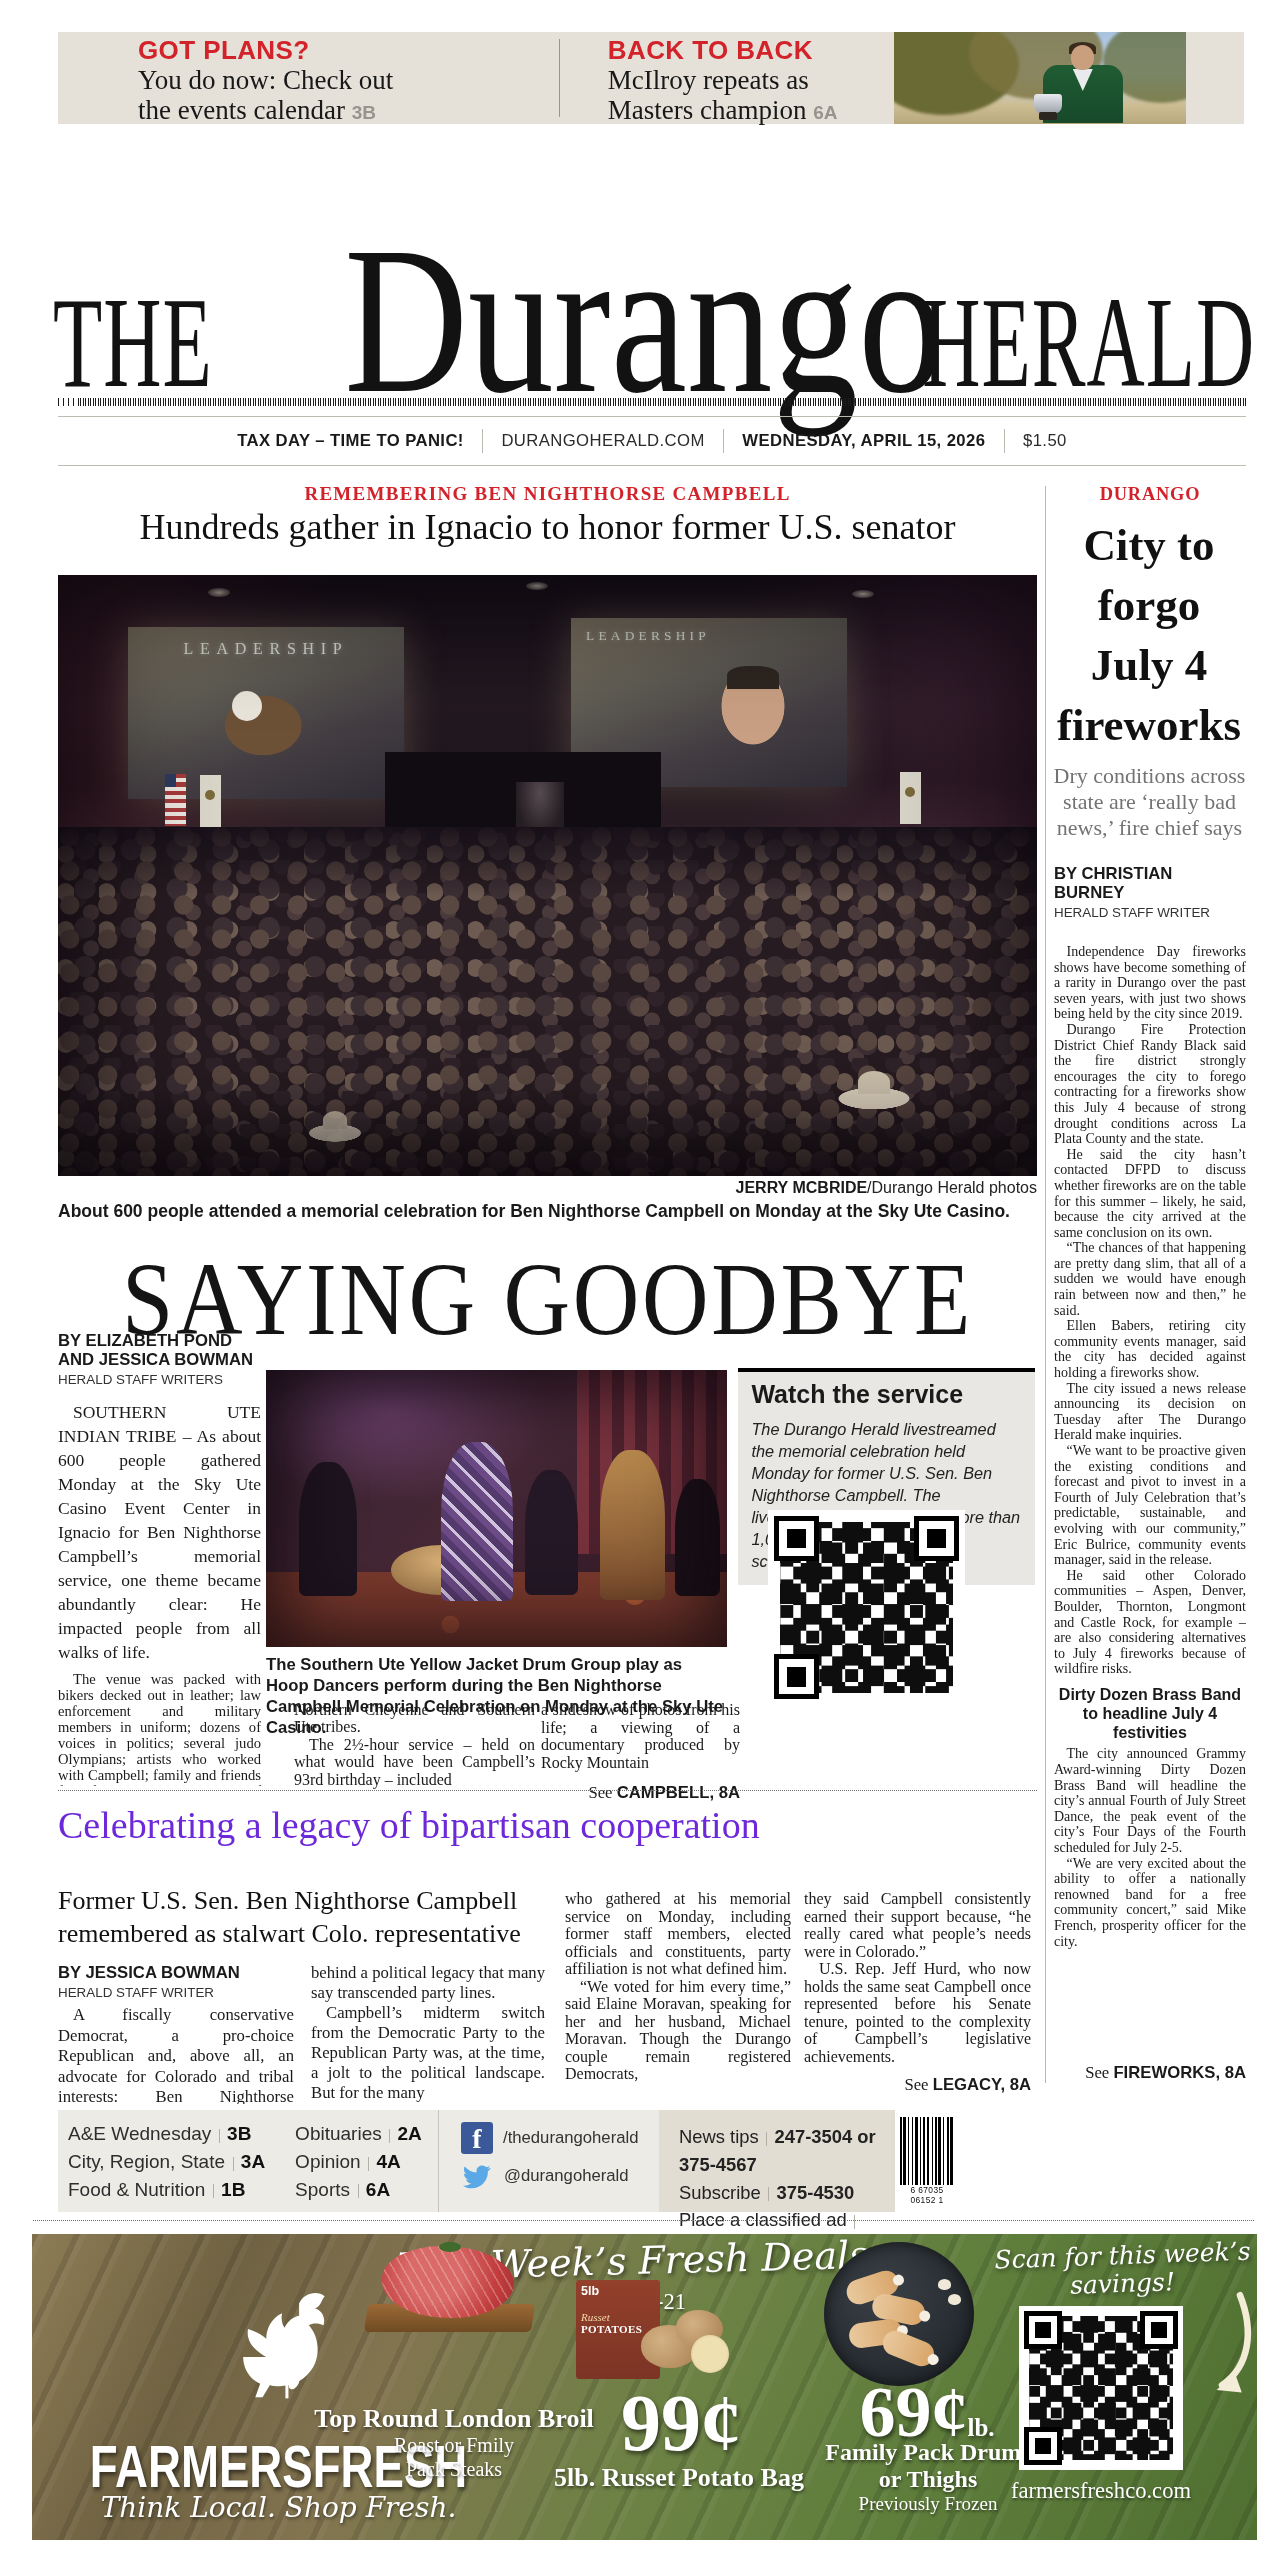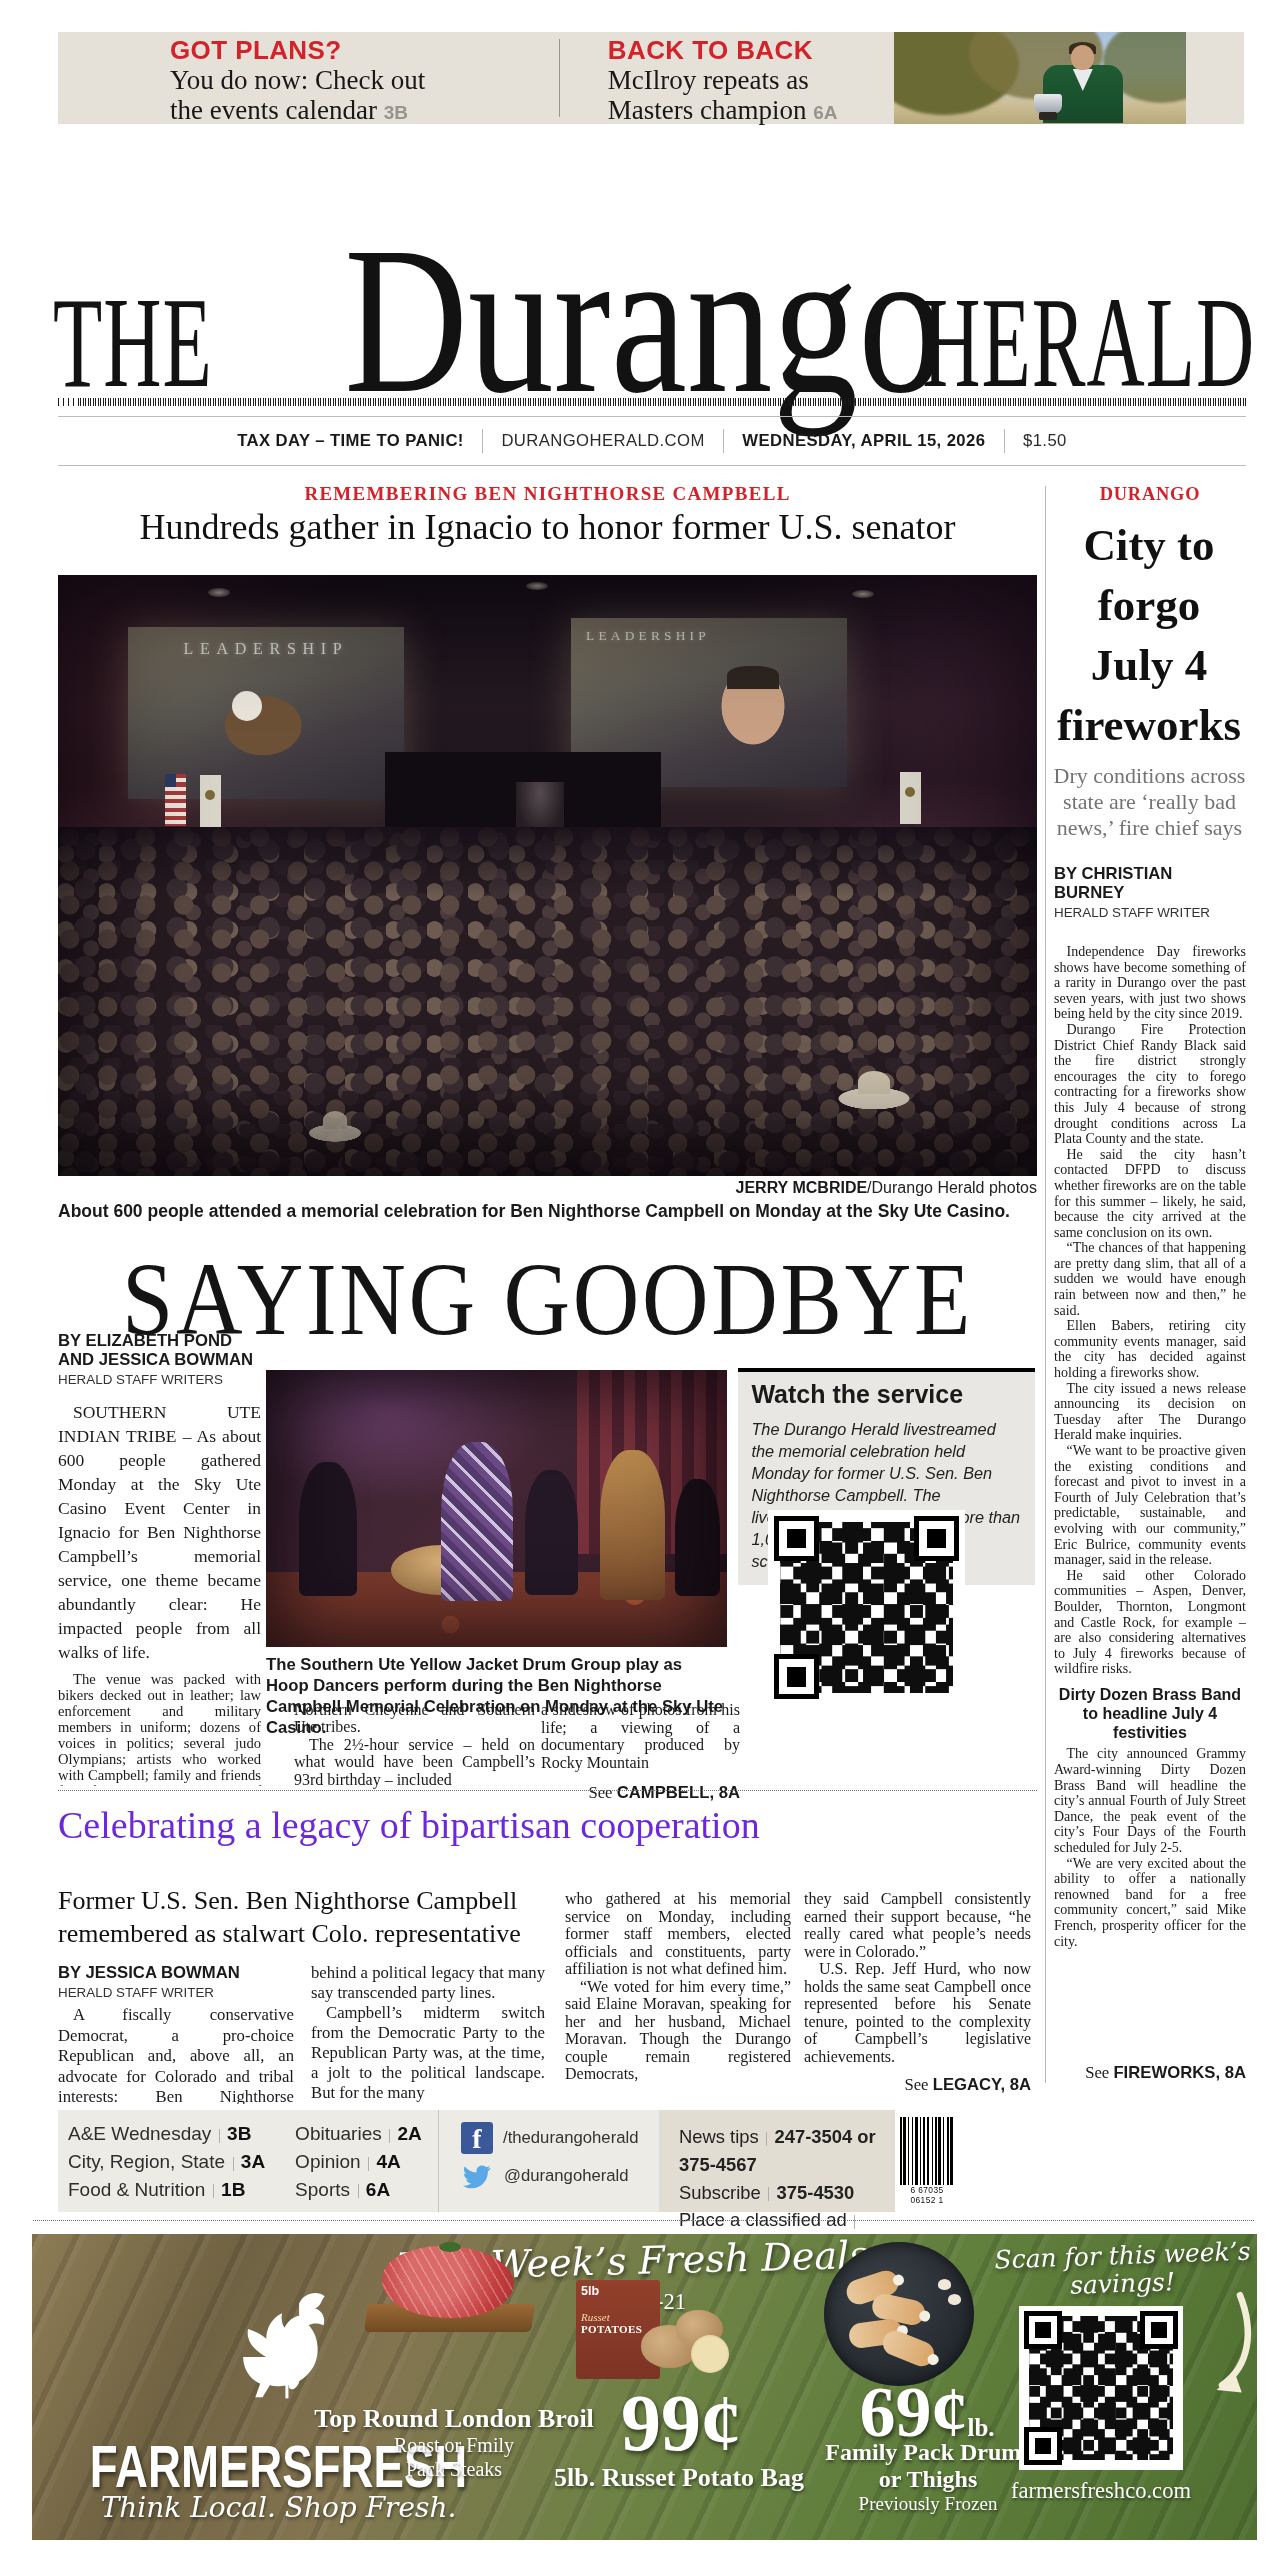--- a/index.html
+++ b/index.html
@@ -11,21 +11,21 @@
   .ctr{text-align:center;}
   .red{color:#d2232a;}
   p{margin:0;}
   .bp{text-indent:15px;text-align:justify;}
   .noind{text-indent:0;}
   .sep{display:inline-block;width:0.8px;height:14px;background:#b3b0a9;margin:0 7.5px;vertical-align:-2.5px;}
 
   
   .teaser-strip{left:58px;top:32px;width:1186px;height:92px;background:#e6e1d8;display:flex;align-items:stretch;}
   .teaser{padding-top:5px;}
-  .t1{width:501px;padding-left:112px;box-sizing:border-box;}
+  .t1{width:501px;padding-left:80px;box-sizing:border-box;}
   .t-div{width:0.8px;background:#9a968e;margin:6.7px 0;}
   .t2{width:334px;padding-left:48px;box-sizing:border-box;}
   .t-kicker{font-size:26px;font-weight:bold;letter-spacing:0.4px;line-height:27.6px;}
   .t-line{font-size:27px;line-height:30px;color:#181818;}
   .t-page{font-family:"Liberation Sans",sans-serif;font-weight:bold;color:#97948e;font-size:19px;}
   
   .golf{width:292px;position:relative;overflow:hidden;background:linear-gradient(180deg,#a9c2de 0%,#c2d3e6 45%,#cdbd93 80%,#b8a87e 100%);}
   .golf .tree{position:absolute;border-radius:50%;filter:blur(1.7px);}
   .golf .jacket{position:absolute;left:149px;top:33px;width:80px;height:58px;background:linear-gradient(180deg,#1f5c33,#17492a);border-radius:15px 15px 0 0;}
   .golf .shirt{position:absolute;left:179px;top:37px;width:20px;height:22px;background:#e8eaec;clip-path:polygon(0 0,100% 0,50% 100%);}

